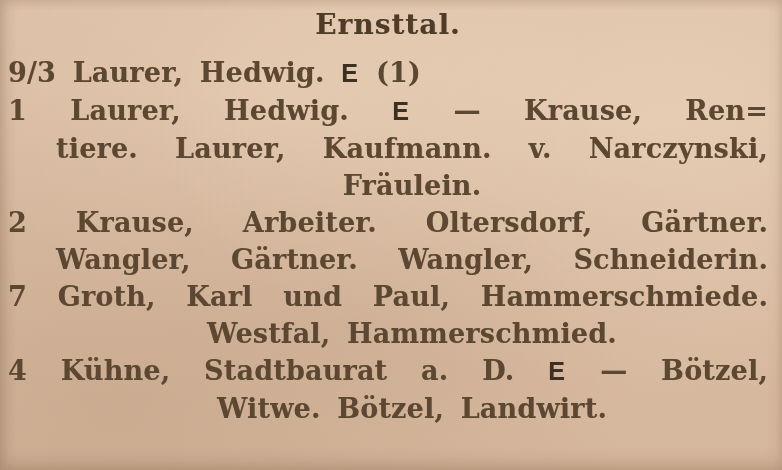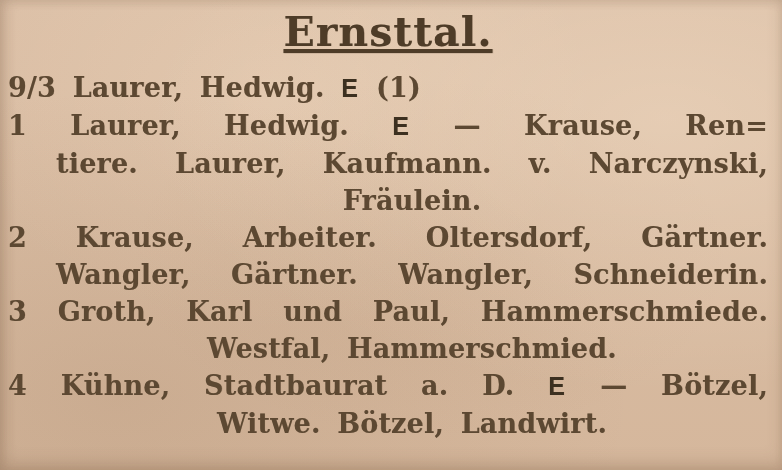--- a/index.html
+++ b/index.html
@@ -21,26 +21,25 @@
     box-shadow:
       inset 0 -8px 16px rgba(92, 62, 36, 0.16),
       inset 6px 0 12px rgba(92, 62, 36, 0.10),
       inset 0 3px 8px rgba(92, 62, 36, 0.08);
     font-family: "DejaVu Serif", serif;
     color: #5c4832;
   }
   .title {
     margin: 2px 0 13px 0;
     text-align: center;
-    font-size: 41px;
+    font-size: 28px;
     font-weight: bold;
     letter-spacing: 1px;
     color: #4e3c28;
     text-shadow: 0.4px 0.4px 0 rgba(78, 60, 40, 0.35);
-    text-decoration: underline;
   }
   .line {
     font-size: 27px;
     font-weight: bold;
     line-height: 37px;
     word-spacing: 7px;
     letter-spacing: 0.2px;
     text-shadow: 0.3px 0.3px 0 rgba(92, 72, 50, 0.30);
   }
   .line.indent { padding-left: 48px; text-align: center; }
@@ -65,21 +64,21 @@
       <div>
         <div class="line justify"><span>1 Laurer, Hedwig. </span><span class="owner-mark">E</span><span> — Krause, Ren=</span></div>
         <div class="line indent justify"><span>tiere. Laurer, Kaufmann. v. Narczynski,</span></div>
         <div class="line indent"><span>Fräulein.</span></div>
       </div>
       <div>
         <div class="line justify"><span>2 Krause, Arbeiter. Oltersdorf, Gärtner.</span></div>
         <div class="line indent justify"><span>Wangler, Gärtner. Wangler, Schneiderin.</span></div>
       </div>
       <div>
-        <div class="line justify"><span>3 Groth, Karl und Paul, Hammerschmiede.</span></div>
+        <div class="line justify"><span>7 Groth, Karl und Paul, Hammerschmiede.</span></div>
         <div class="line indent"><span>Westfal, Hammerschmied.</span></div>
       </div>
       <div>
         <div class="line justify"><span>4 Kühne, Stadtbaurat a. D. </span><span class="owner-mark">E</span><span> — Bötzel,</span></div>
         <div class="line indent"><span>Witwe. Bötzel, Landwirt.</span></div>
       </div>
     </div>
 </div>
 
 </body></html>

